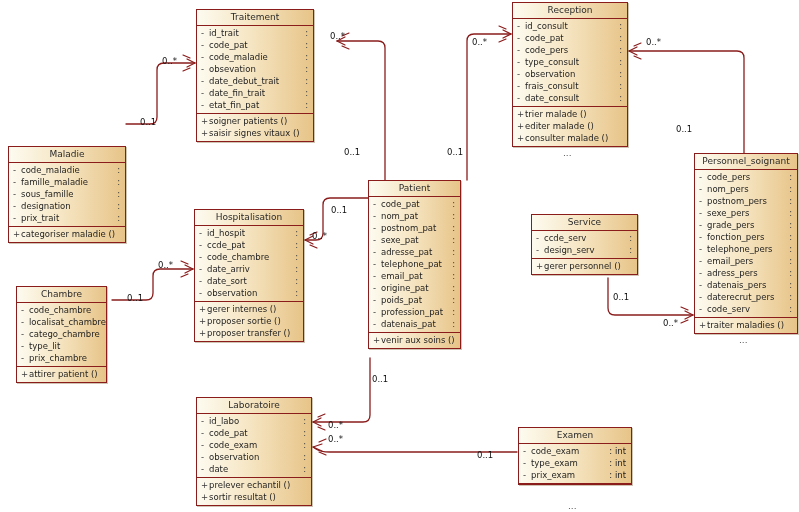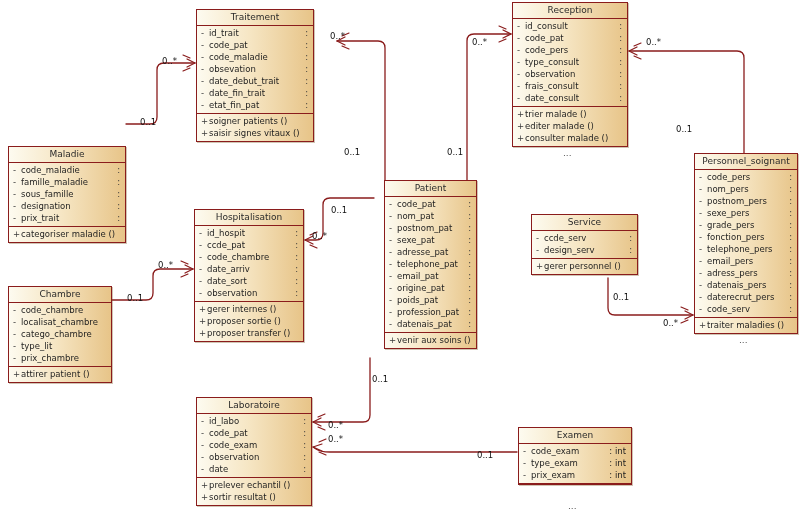--- a/index.html
+++ b/index.html
@@ -129,21 +129,21 @@
           <div class="row"><span class="vis">-</span><span class="nm">adress_pers</span><span class="colon">:</span></div>
           <div class="row"><span class="vis">-</span><span class="nm">datenais_pers</span><span class="colon">:</span></div>
           <div class="row"><span class="vis">-</span><span class="nm">daterecrut_pers</span><span class="colon">:</span></div>
           <div class="row"><span class="vis">-</span><span class="nm">code_serv</span><span class="colon">:</span></div>
         </div>
         <div class="ops">
           <div class="row"><span class="vis">+</span><span class="nm">traiter maladies ()</span></div>
         </div>
       </div>
       <div class="ellipsis-out" style="left: 739px; top: 335px;">...</div>
-      <div class="uml" style="left: 384px; top: 180px; width: 93px;">
+      <div class="uml" style="left: 368px; top: 180px; width: 93px;">
         <div class="title">Patient</div>
         <div class="attrs">
           <div class="row"><span class="vis">-</span><span class="nm">code_pat</span><span class="colon">:</span></div>
           <div class="row"><span class="vis">-</span><span class="nm">nom_pat</span><span class="colon">:</span></div>
           <div class="row"><span class="vis">-</span><span class="nm">postnom_pat</span><span class="colon">:</span></div>
           <div class="row"><span class="vis">-</span><span class="nm">sexe_pat</span><span class="colon">:</span></div>
           <div class="row"><span class="vis">-</span><span class="nm">adresse_pat</span><span class="colon">:</span></div>
           <div class="row"><span class="vis">-</span><span class="nm">telephone_pat</span><span class="colon">:</span></div>
           <div class="row"><span class="vis">-</span><span class="nm">email_pat</span><span class="colon">:</span></div>
           <div class="row"><span class="vis">-</span><span class="nm">origine_pat</span><span class="colon">:</span></div>
@@ -174,21 +174,21 @@
       <div class="uml" style="left: 531px; top: 214px; width: 107px;">
         <div class="title">Service</div>
         <div class="attrs">
           <div class="row"><span class="vis">-</span><span class="nm">ccde_serv</span><span class="colon">:</span></div>
           <div class="row"><span class="vis">-</span><span class="nm">design_serv</span><span class="colon">:</span></div>
         </div>
         <div class="ops">
           <div class="row"><span class="vis">+</span><span class="nm">gerer personnel ()</span></div>
         </div>
       </div>
-      <div class="uml" style="left: 8px; top: 286px; width: 104px;">
+      <div class="uml" style="left: 16px; top: 286px; width: 91px;">
         <div class="title">Chambre</div>
         <div class="attrs">
           <div class="row"><span class="vis">-</span><span class="nm">code_chambre</span></div>
           <div class="row"><span class="vis">-</span><span class="nm">localisat_chambre</span></div>
           <div class="row"><span class="vis">-</span><span class="nm">catego_chambre</span></div>
           <div class="row"><span class="vis">-</span><span class="nm">type_lit</span></div>
           <div class="row"><span class="vis">-</span><span class="nm">prix_chambre</span></div>
         </div>
         <div class="ops">
           <div class="row"><span class="vis">+</span><span class="nm">attirer patient ()</span></div>

